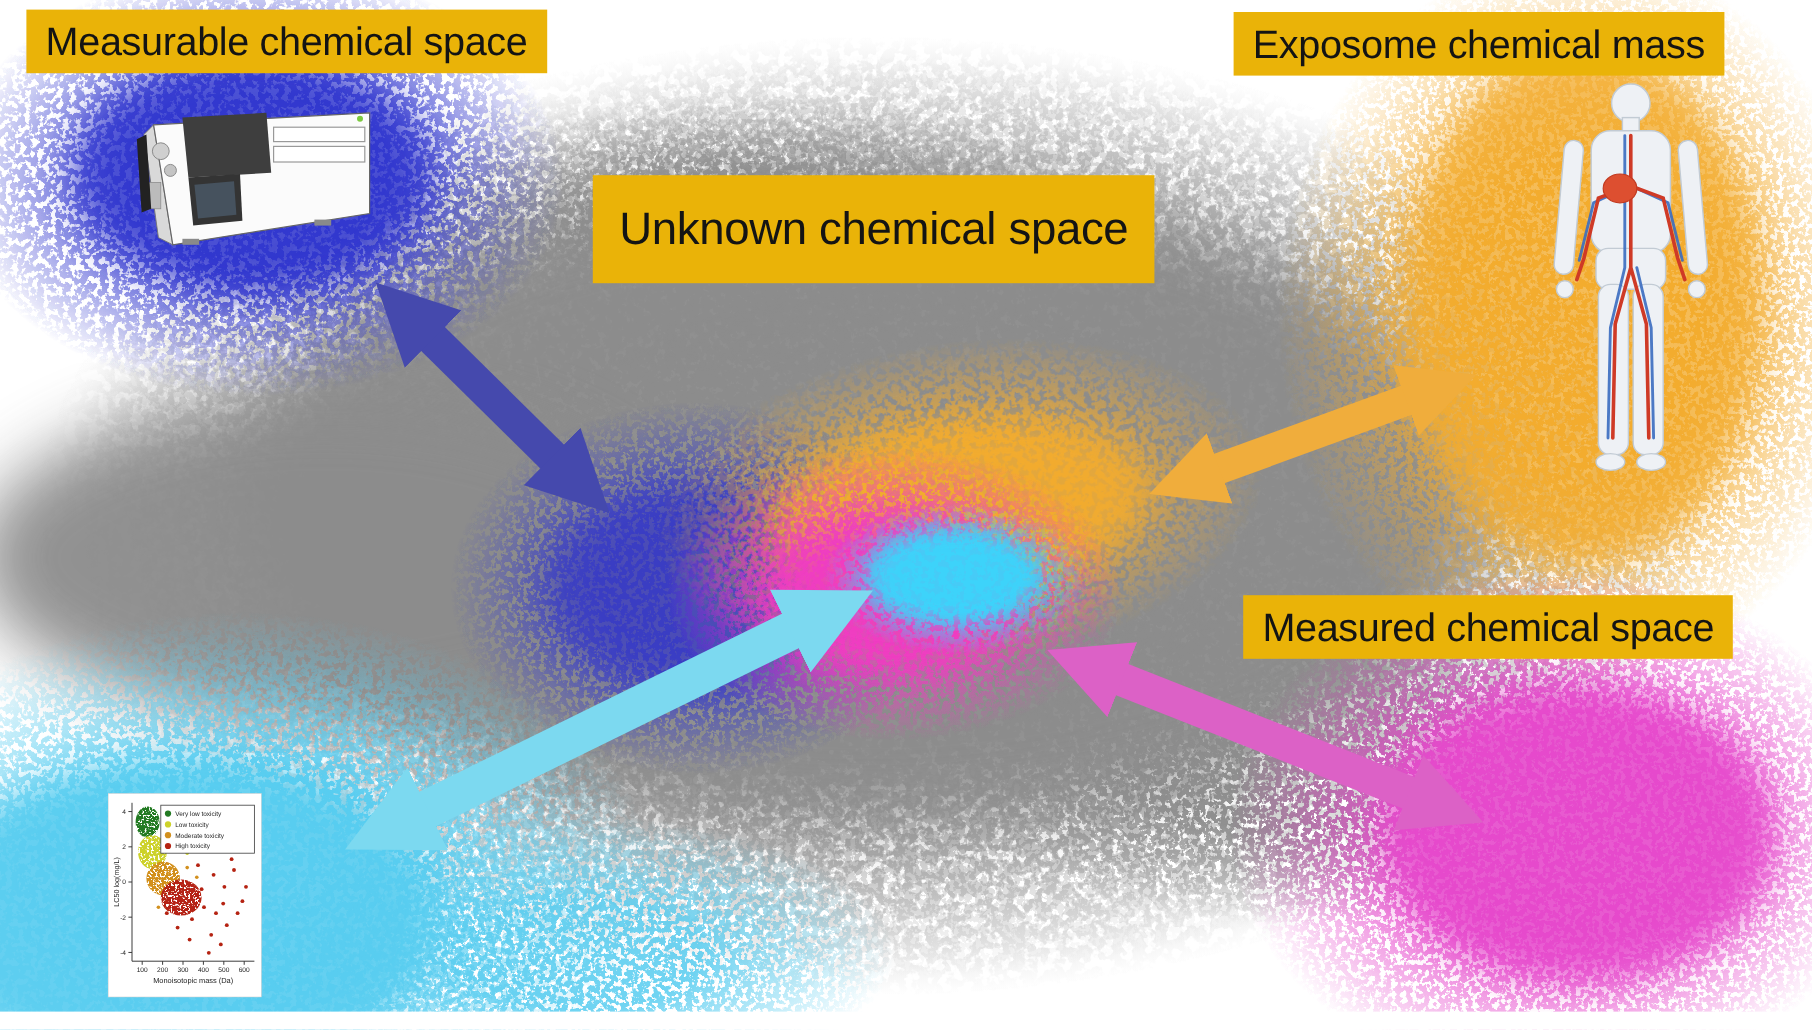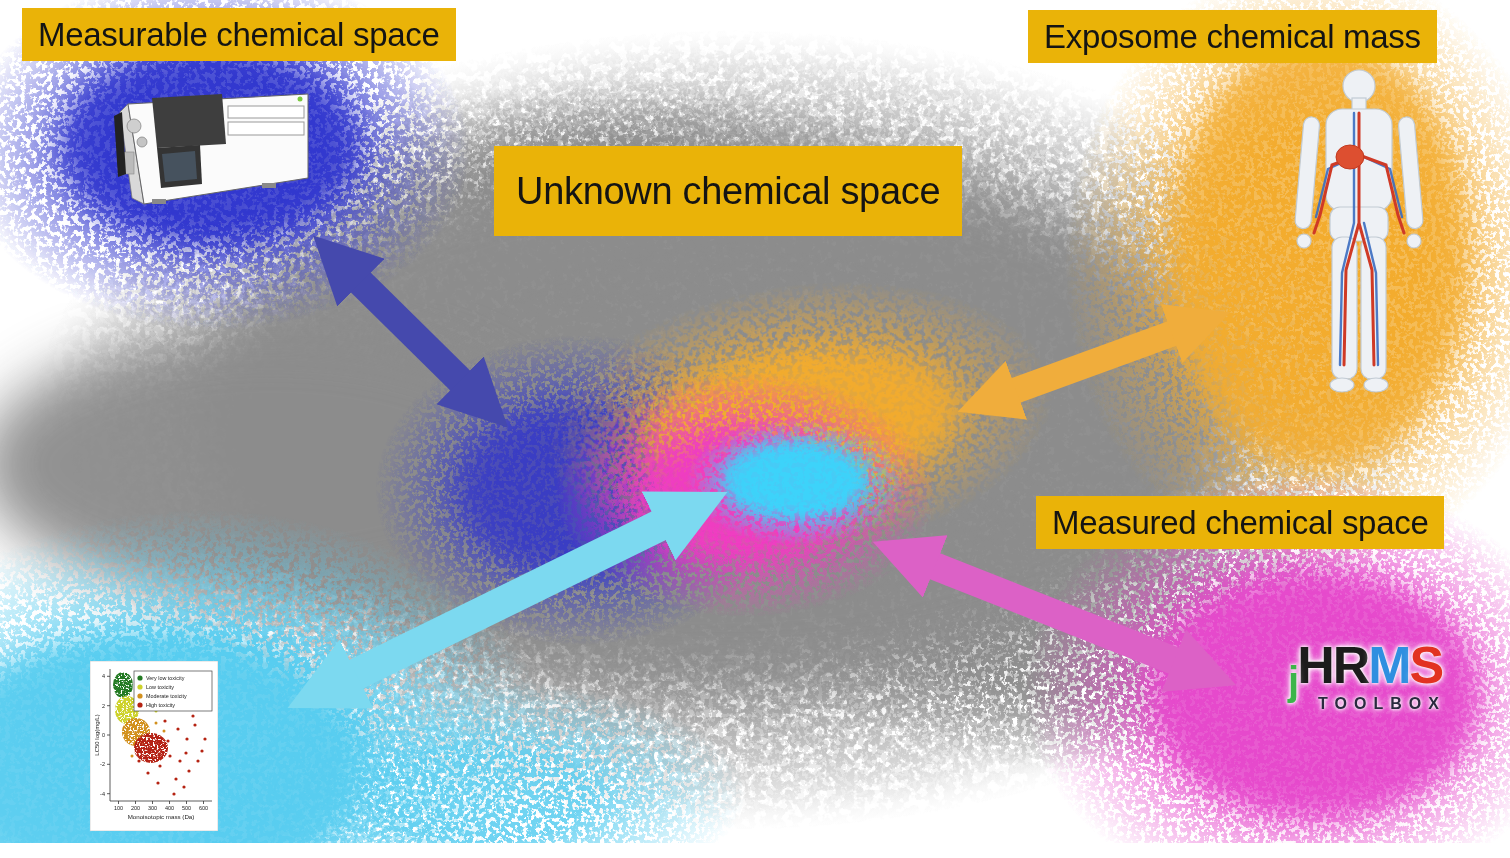--- a/index.html
+++ b/index.html
@@ -269,24 +269,20 @@
       <circle cx="50" cy="26" r="2.6" fill="#cdd22a"></circle>
       <circle cx="50" cy="35" r="2.6" fill="#d2901e"></circle>
       <circle cx="50" cy="44" r="2.6" fill="#b52312"></circle>
       <text x="56" y="19" font-size="5.4" fill="#222">Very low toxicity</text>
       <text x="56" y="28" font-size="5.4" fill="#222">Low toxicity</text>
       <text x="56" y="37" font-size="5.4" fill="#222">Moderate toxicity</text>
       <text x="56" y="46" font-size="5.4" fill="#222">High toxicity</text>
     </g>
   </svg>
 
-  <div class="logo" style="left:1288px;top:642px;width:180px;">
-    <div class="row1"><span class="lj">j</span><span class="lhr">HR</span><span class="lm">M</span><span class="ls">S</span></div>
-    <div class="row2">TOOLBOX</div>
-  </div>
 
   <div class="band corner" style="left:22px;top:8px;">Measurable chemical space</div>
   <div class="band corner" style="left:1028px;top:10px;">Exposome chemical mass</div>
   <div class="band center-title" style="left:494px;top:146px;">Unknown chemical space</div>
   <div class="band corner" style="left:1036px;top:496px;">Measured chemical space</div>
 
   <div class="bottom-strip"></div>
 </div>
 
 </body></html>

